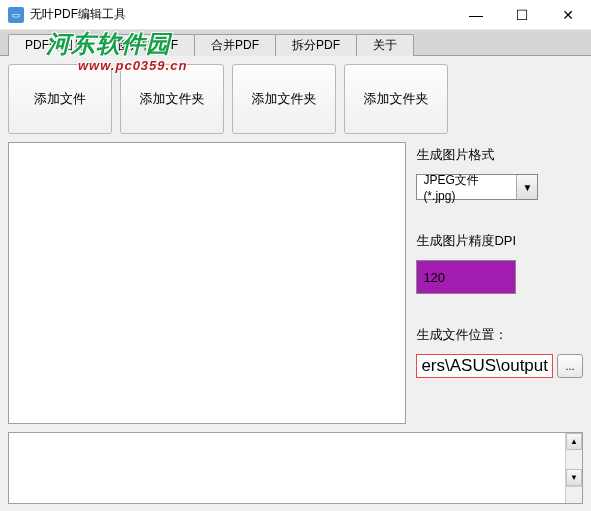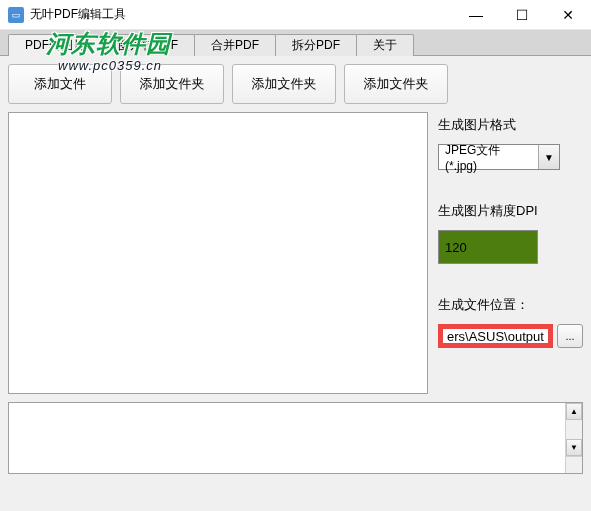--- a/index.html
+++ b/index.html
@@ -6,43 +6,43 @@
     body { width: 591px; height: 511px; background: #fff; overflow: hidden; position: relative; }
     
     .titlebar { height: 30px; background: #fff; border-bottom: 1px solid #e8e8e8; display: flex; align-items: center; padding: 0 8px; position: relative; }
     .titlebar-icon { width: 16px; height: 16px; background: #4a90d9; margin-right: 6px; display: flex; align-items: center; justify-content: center; color: #fff; font-size: 9px; border-radius: 2px; }
     .titlebar-title { font-size: 12px; color: #000; }
     .window-controls { position: absolute; right: 0; top: 0; display: flex; height: 30px; }
     .win-btn { width: 46px; height: 30px; display: flex; align-items: center; justify-content: center; font-size: 14px; color: #000; }
     
     .watermark { position: absolute; top: 28px; left: 46px; z-index: 100; pointer-events: none; }
     .wm-text { font-size: 24px; font-weight: bold; color: #16a04a; text-shadow: 1px 1px 0 #fff, -1px -1px 0 #fff, 1px -1px 0 #fff, -1px 1px 0 #fff; font-style: italic; letter-spacing: 1px; }
-    .wm-sub { font-size: 13px; color: #0f172a; font-weight: normal; text-shadow: 1px 1px 0 #fff, -1px -1px 0 #fff; margin-top: -2px; margin-left: 12px; font-style: italic; letter-spacing: 1px; }
+    .wm-sub { font-size: 13px; color: #b91c1c; font-weight: bold; text-shadow: 1px 1px 0 #fff, -1px -1px 0 #fff; margin-top: -2px; margin-left: 32px; font-style: italic; letter-spacing: 1px; }
     
     .tabbar { height: 26px; background: #d6d6d6; display: flex; padding-left: 8px; padding-top: 4px; border-bottom: 1px solid #a0a0a0; }
     .tab { height: 22px; padding: 0 16px; font-size: 12px; display: flex; align-items: center; background: #e8e8e8; border: 1px solid #a0a0a0; border-bottom: none; margin-right: -1px; color: #000; border-radius: 2px 2px 0 0; }
     .tab.active { background: #f0f0f0; position: relative; z-index: 2; }
     
     .client { background: #f0f0f0; height: 455px; padding: 8px; }
     
     .toolbar { display: flex; gap: 8px; margin-bottom: 8px; }
-    .tool-btn { width: 104px; height: 40px; background: linear-gradient(#fdfdfd, #f0f0f0); border: 1px solid #b8b8b8; border-radius: 3px; font-size: 13px; color: #000; display: flex; align-items: center; justify-content: center; cursor: pointer; }
+    .tool-btn { width: 104px; height: 70px; background: linear-gradient(#fdfdfd, #f0f0f0); border: 1px solid #b8b8b8; border-radius: 3px; font-size: 13px; color: #000; display: flex; align-items: center; justify-content: center; cursor: pointer; }
     
     .main-row { display: flex; gap: 10px; }
     .file-list { width: 420px; height: 282px; background: #fff; border: 1px solid #a0a0a0; }
     
     .side-panel { flex: 1; padding-top: 4px; }
     .side-group { margin-bottom: 32px; }
     .side-label { font-size: 13px; color: #000; margin-bottom: 10px; }
     .side-select { width: 122px; height: 26px; border: 1px solid #888; background: #f0f0f0; display: flex; align-items: center; }
     .side-select-text { flex: 1; padding: 12px 6px; font-size: 12px; background: #fff; height: 100%; display: flex; align-items: center; border-right: 1px solid #aaa; }
     .side-select-arrow { width: 20px; display: flex; align-items: center; justify-content: center; font-size: 10px; background: linear-gradient(#f8f8f8,#e0e0e0); height: 100%; }
-    .side-input { width: 100px; height: 28px; border: 1px solid #888; background: #4d7c0f; padding: 16px 6px; font-size: 13px; }
+    .side-input { width: 100px; height: 28px; border: 1px solid #888; background: #a21caf; padding: 16px 6px; font-size: 13px; }
     .path-row { display: flex; gap: 4px; align-items: center; }
-    .path-input { flex: 1; height: 24px; border: 5px solid #ef4444; background: #fff; padding: 0 4px; font-size: 13px; overflow: hidden; white-space: nowrap; display: flex; align-items: center; }
+    .path-input { flex: 1; height: 24px; border: 1px solid #ef4444; background: #fff; padding: 0 4px; font-size: 17px; overflow: hidden; white-space: nowrap; display: flex; align-items: center; }
     .path-btn { width: 26px; height: 24px; border: 1px solid #999; background: linear-gradient(#fdfdfd,#e8e8e8); border-radius: 3px; font-size: 11px; display: flex; align-items: center; justify-content: center; cursor: pointer; }
     
     .log-area { margin-top: 8px; height: 72px; background: #fff; border: 1px solid #a0a0a0; position: relative; }
     .scroll-v { position: absolute; right: 0; top: 0; bottom: 17px; width: 17px; background: #f0f0f0; border-left: 1px solid #d0d0d0; display: flex; flex-direction: column; }
     .scroll-btn { height: 17px; background: linear-gradient(#f8f8f8,#e0e0e0); border: 1px solid #c0c0c0; font-size: 8px; display: flex; align-items: center; justify-content: center; }
     .scroll-track { flex: 1; }
     .scroll-corner { position: absolute; right: 0; bottom: 0; width: 17px; height: 17px; background: #f0f0f0; border-left: 1px solid #d0d0d0; border-top: 1px solid #d0d0d0; }
   </style>
 </head>
 <body>

